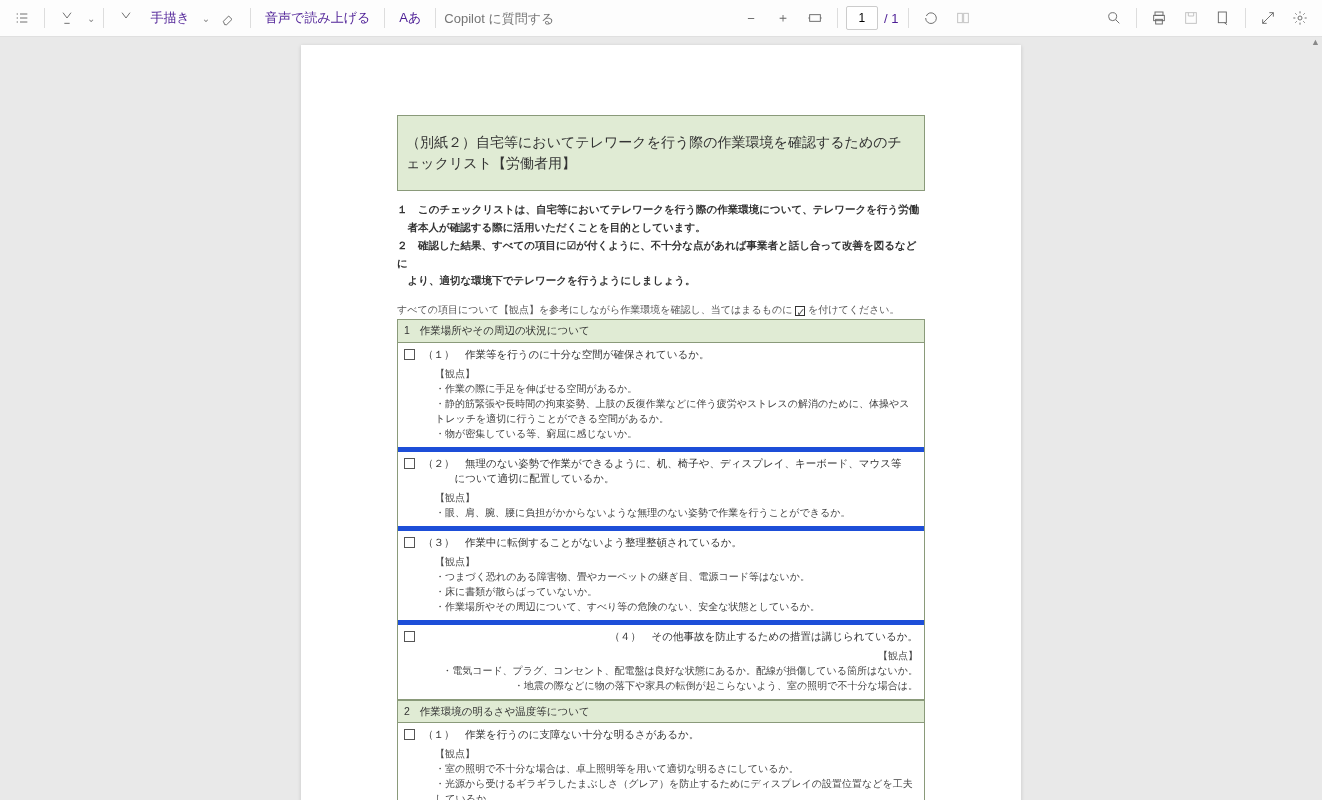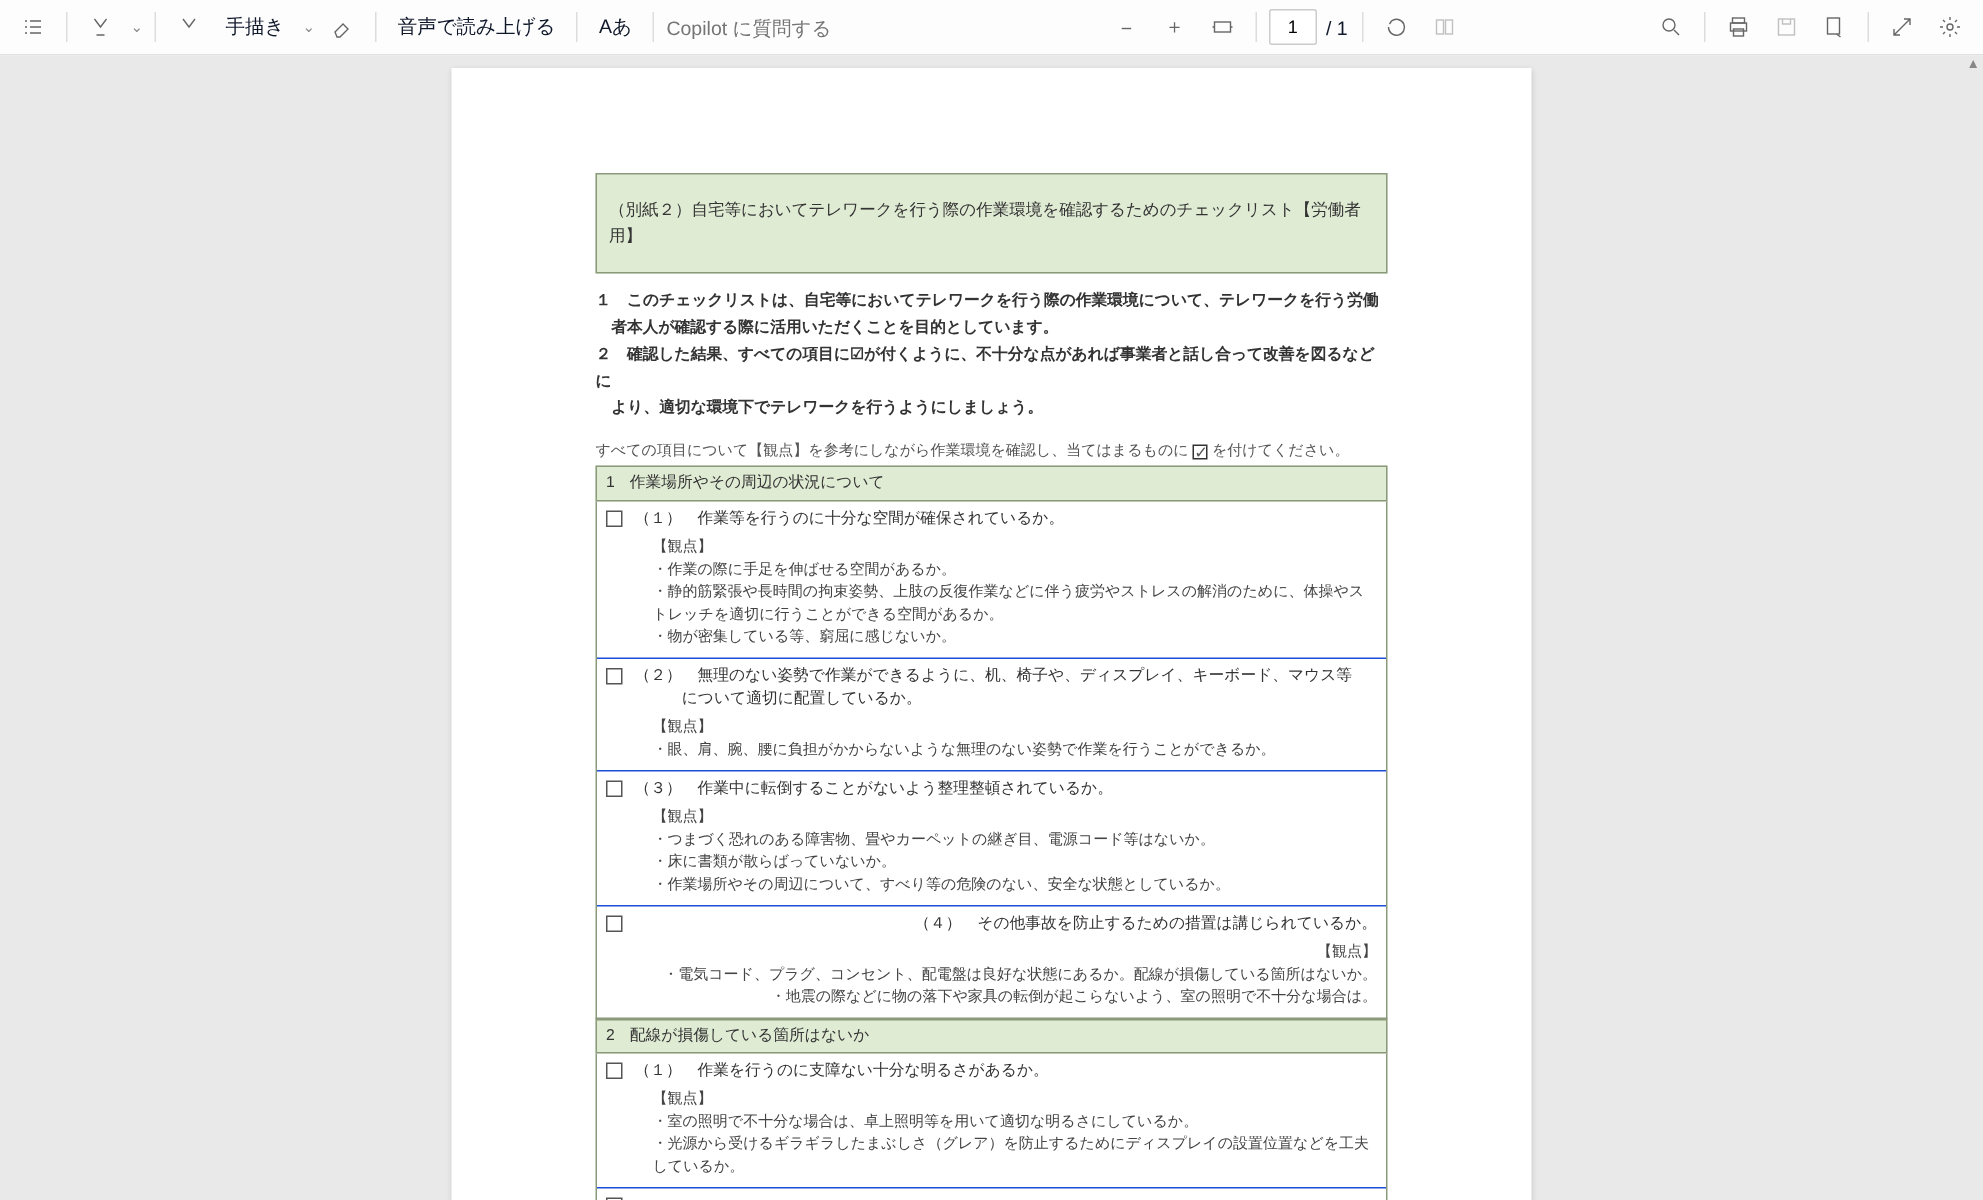--- a/index.html
+++ b/index.html
@@ -4,48 +4,48 @@
 <style>
 * { box-sizing: border-box; margin: 0; padding: 0; }
 body { font-family: "Meiryo", "Yu Gothic", sans-serif; background: #f5f5f5; overflow: hidden; }
 
 .toolbar {
   height: 37px; background: #fdfdfd; border-bottom: 1px solid #e0e0e0;
   display: flex; align-items: center; padding: 0 8px; gap: 4px; font-size: 13px; color: #555;
 }
 .tb-btn { width: 28px; height: 28px; display: flex; align-items: center; justify-content: center; border-radius: 3px; cursor: pointer; color: #666; }
 .tb-sep { width: 1px; height: 20px; background: #ddd; margin: 0 4px; }
-.tb-text { padding: 0 6px; cursor: pointer; color: #0f172a; }
+.tb-text { padding: 0 6px; cursor: pointer; color: #4c1d95; }
 .tb-input { width: 170px; border: none; outline: none; background: transparent; font-size: 13px; color: #0369a1; }
 .tb-page { width: 32px; height: 24px; text-align: center; border: 1px solid #ccc; border-radius: 2px; font-size: 12px; }
 .tb-spacer { flex: 1; }
 .chev { font-size: 10px; color: #888; margin-left: 2px; }
 
 .viewport { height: 763px; overflow: auto; position: relative; background: #e9e9e9; }
 .viewport::-webkit-scrollbar { width: 14px; }
 .viewport::-webkit-scrollbar-track { background: #f0f0f0; }
 .viewport::-webkit-scrollbar-thumb { background: #c0c0c0; border-radius: 2px; }
 .scroll-arrow { position: absolute; right: 2px; font-size: 9px; color: #888; cursor: pointer; }
 
 .page {
   width: 720px; min-height: 1000px; background: #fff; margin: 8px auto 40px;
   box-shadow: 0 1px 4px rgba(0,0,0,.15); padding: 70px 96px 40px;
   font-size: 10.5px; color: #333; line-height: 1.5;
 }
 
-.title-box { border: 1.5px solid #8a9a7a; background: #e0ebd4; padding: 16px 8px; font-size: 11px; margin-bottom: 10px; }
+.title-box { border: 1.5px solid #8a9a7a; background: #e0ebd4; padding: 16px 8px; font-size: 14px; margin-bottom: 10px; }
 .intro { font-size: 10.5px; line-height: 1.7; margin-bottom: 12px; }
 .intro .bold { font-weight: bold; }
 .note { font-size: 10px; color: #555; margin-bottom: 2px; }
 .note .chk { display:inline-block; width:10px; height:10px; border:1px solid #333; background:#fff; vertical-align:middle; position:relative; }
 .note .chk.checked::after { content:"✓"; position:absolute; top:-3px; left:0; font-size:11px; }
 
 .sec-head { border:1.5px solid #8a9a7a; background:#e0ebd4; padding:3px 6px; font-size:10.5px; display:flex; gap:10px; }
 .rows { border:1.5px solid #8a9a7a; border-top:none; }
-.row { border-bottom:1px solid #1d4ed8; padding:4px 6px 6px; display:flex; gap:8px; }
+.row { border-bottom:5px solid #1d4ed8; padding:4px 6px 6px; display:flex; gap:8px; }
 .row:last-child { border-bottom:none;text-align:right; }
 .row .cb { width:11px; height:11px; border:1px solid #555; flex-shrink:0; margin-top:2px; }
 .row .body { flex:1; }
 .q { font-size:10.5px; }
 .kanten { font-size:10px; color:#444; margin-top:3px; margin-left:12px; }
 .pts { font-size:10px; color:#444; margin-left:12px; }
 .pts div::before { content:"・"; }
 
 svg { width:16px; height:16px; stroke:#666; stroke-width:1.4; fill:none; }
 </style>
@@ -213,21 +213,21 @@
           <div class="pts">
               <div>電気コード、プラグ、コンセント、配電盤は良好な状態にあるか。配線が損傷している箇所はないか。</div>
               <div>地震の際などに物の落下や家具の転倒が起こらないよう、室の照明で不十分な場合は。</div>
             </div>
         </div>
       </div>
     </div>
 
     <div class="sec-head">
       <span>2</span>
-        <span>配線が損傷している箇所はないか</span>
+        <span>作業環境の明るさや温度等について</span>
     </div>
     <div class="rows">
       <div class="row">
         <div class="cb"></div>
         <div class="body">
           <div class="q"><span>（１）</span>　<span>作業を行うのに支障ない十分な明るさがあるか。</span></div>
           <div class="kanten">【観点】</div>
           <div class="pts">
               <div>室の照明で不十分な場合は、卓上照明等を用いて適切な明るさにしているか。</div>
               <div>光源から受けるギラギラしたまぶしさ（グレア）を防止するためにディスプレイの設置位置などを工夫しているか。</div>

